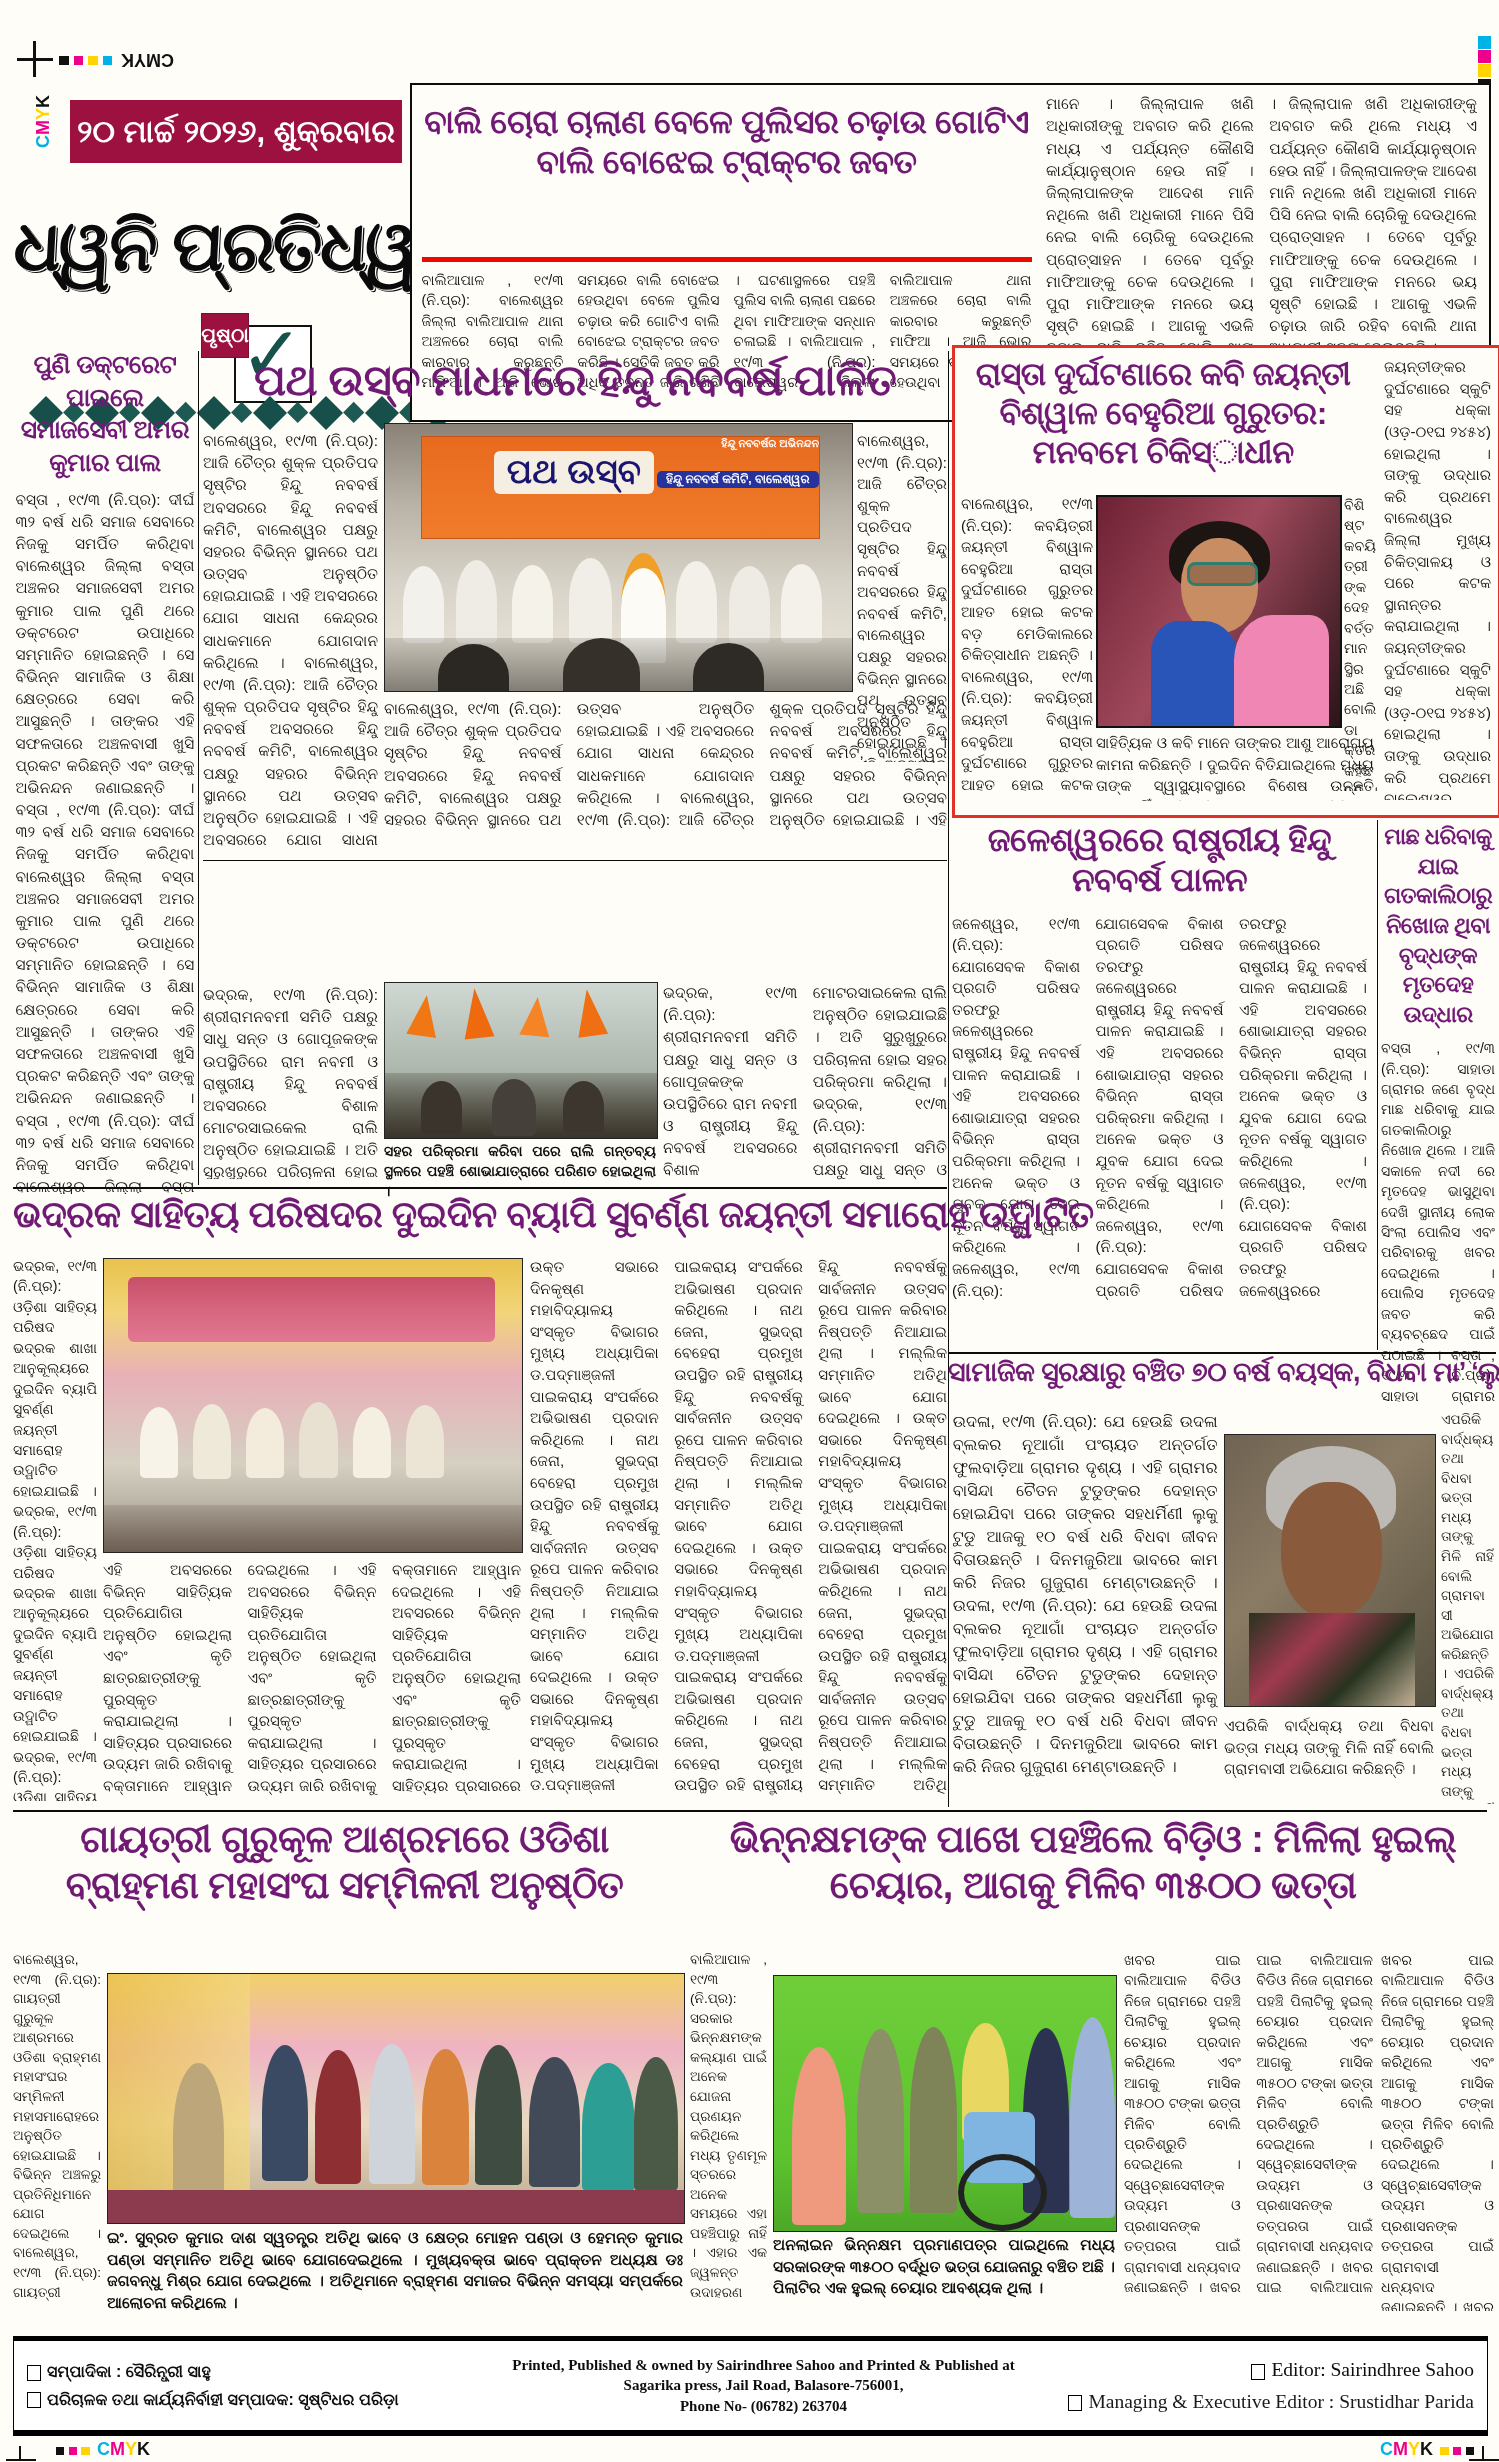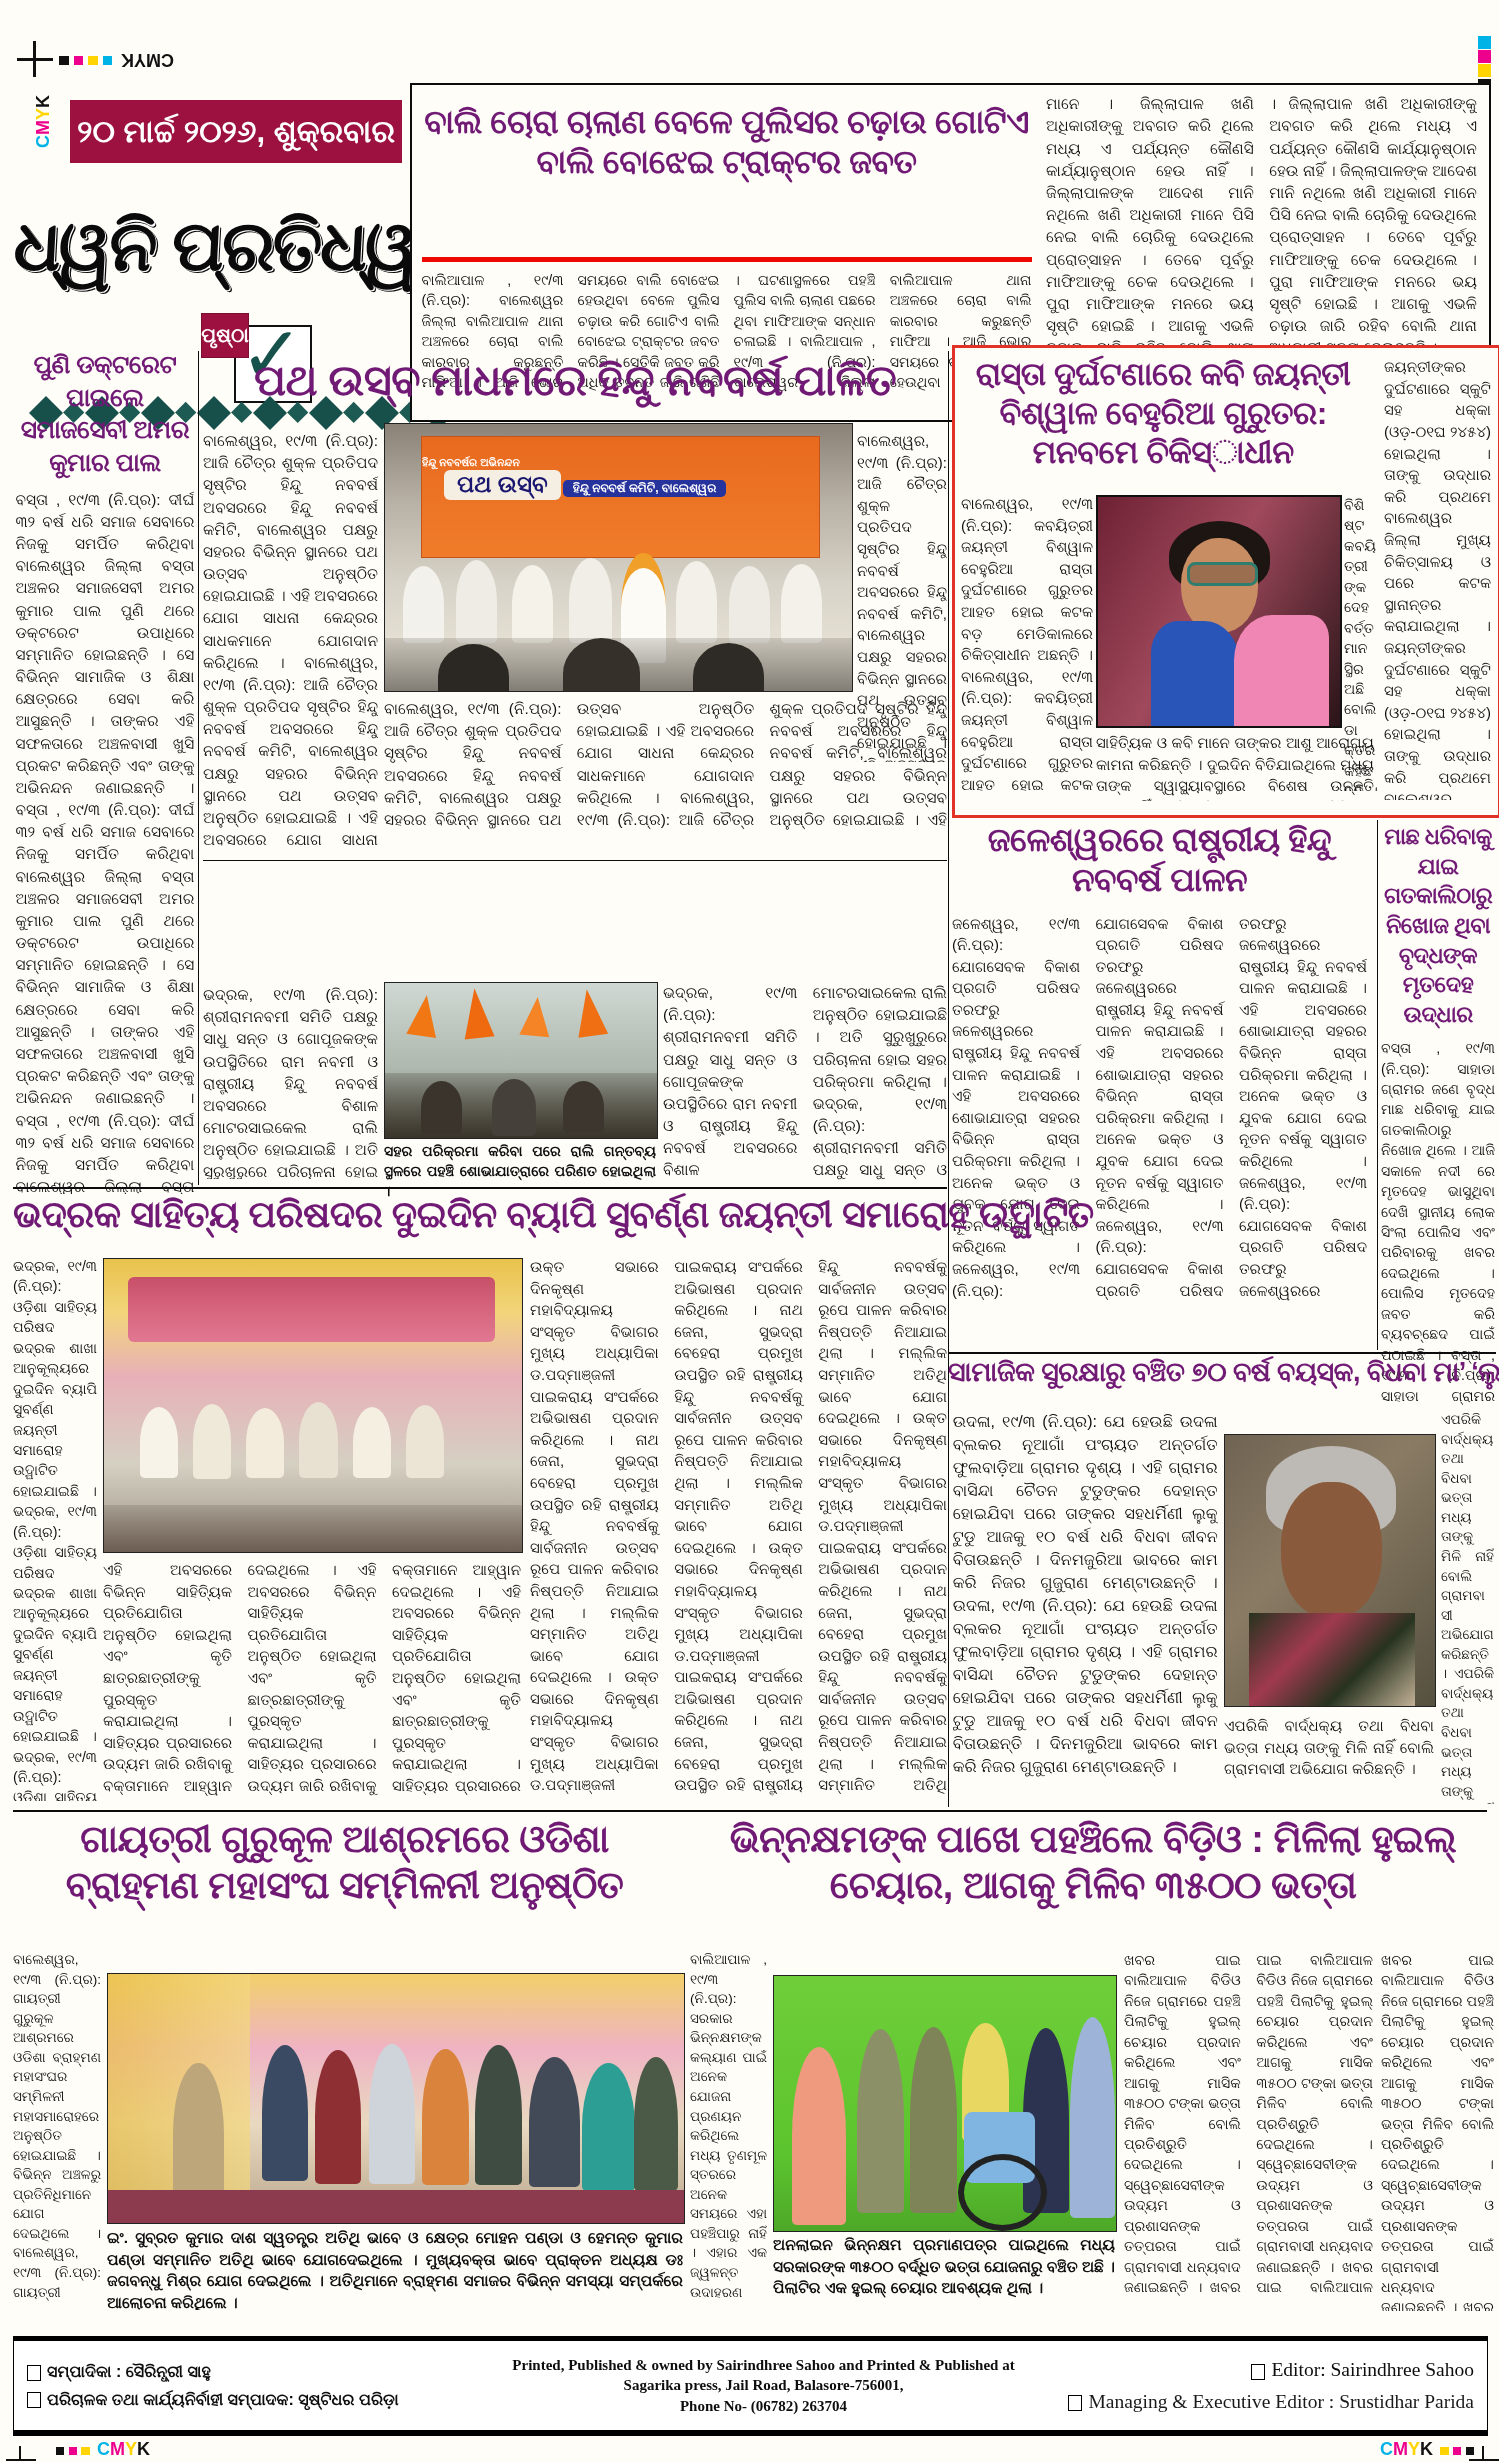--- a/index.html
+++ b/index.html
@@ -118,23 +118,23 @@
   <div class="abs" style="left:15.4px;top:348px;width:179px;">
     <div class="headline" style="font-size:25px;line-height:1.3;">ପୁଣି ଡକ୍ଟରେଟ ପାଇଲେ ସମାଜସେବୀ ଅମର କୁମାର ପାଲ</div>
     <div class="body-text" style="margin-top:10.7px;height:705px;overflow:hidden;">ବସ୍ତା , ୧୯/୩ (ନି.ପ୍ର): ଦୀର୍ଘ ୩୨ ବର୍ଷ ଧରି ସମାଜ ସେବାରେ ନିଜକୁ ସମର୍ପିତ କରିଥିବା ବାଲେଶ୍ୱର ଜିଲ୍ଲା ବସ୍ତା ଅଞ୍ଚଳର ସମାଜସେବୀ ଅମର କୁମାର ପାଲ ପୁଣି ଥରେ ଡକ୍ଟରେଟ ଉପାଧିରେ ସମ୍ମାନିତ ହୋଇଛନ୍ତି । ସେ ବିଭିନ୍ନ ସାମାଜିକ ଓ ଶିକ୍ଷା କ୍ଷେତ୍ରରେ ସେବା କରି ଆସୁଛନ୍ତି । ତାଙ୍କର ଏହି ସଫଳତାରେ ଅଞ୍ଚଳବାସୀ ଖୁସି ପ୍ରକଟ କରିଛନ୍ତି ଏବଂ ତାଙ୍କୁ ଅଭିନନ୍ଦନ ଜଣାଇଛନ୍ତି । ବସ୍ତା , ୧୯/୩ (ନି.ପ୍ର): ଦୀର୍ଘ ୩୨ ବର୍ଷ ଧରି ସମାଜ ସେବାରେ ନିଜକୁ ସମର୍ପିତ କରିଥିବା ବାଲେଶ୍ୱର ଜିଲ୍ଲା ବସ୍ତା ଅଞ୍ଚଳର ସମାଜସେବୀ ଅମର କୁମାର ପାଲ ପୁଣି ଥରେ ଡକ୍ଟରେଟ ଉପାଧିରେ ସମ୍ମାନିତ ହୋଇଛନ୍ତି । ସେ ବିଭିନ୍ନ ସାମାଜିକ ଓ ଶିକ୍ଷା କ୍ଷେତ୍ରରେ ସେବା କରି ଆସୁଛନ୍ତି । ତାଙ୍କର ଏହି ସଫଳତାରେ ଅଞ୍ଚଳବାସୀ ଖୁସି ପ୍ରକଟ କରିଛନ୍ତି ଏବଂ ତାଙ୍କୁ ଅଭିନନ୍ଦନ ଜଣାଇଛନ୍ତି । ବସ୍ତା , ୧୯/୩ (ନି.ପ୍ର): ଦୀର୍ଘ ୩୨ ବର୍ଷ ଧରି ସମାଜ ସେବାରେ ନିଜକୁ ସମର୍ପିତ କରିଥିବା ବାଲେଶ୍ୱର ଜିଲ୍ଲା ବସ୍ତା ଅଞ୍ଚଳର ସମାଜସେବୀ ଅମର କୁମାର ପାଲ ପୁଣି ଥରେ ଡକ୍ଟରେଟ ଉପାଧିରେ ସମ୍ମାନିତ ହୋଇଛନ୍ତି । ସେ ବିଭିନ୍ନ ସାମାଜିକ ଓ ଶିକ୍ଷା କ୍ଷେତ୍ରରେ ସେବା କରି ଆସୁଛନ୍ତି । ତାଙ୍କର ଏହି ସଫଳତାରେ ଅଞ୍ଚଳବାସୀ ଖୁସି ପ୍ରକଟ କରିଛନ୍ତି ଏବଂ ତାଙ୍କୁ ଅଭିନନ୍ଦନ ଜଣାଇଛନ୍ତି । ବସ୍ତା , ୧୯/୩ (ନି.ପ୍ର): ଦୀର୍ଘ ୩୨ ବର୍ଷ ଧରି ସମାଜ ସେବାରେ ନିଜକୁ ସମର୍ପିତ କରିଥିବା ବାଲେଶ୍ୱର ଜିଲ୍ଲା ବସ୍ତା ଅଞ୍ଚଳର ସମାଜସେବୀ ଅମର କୁମାର ପାଲ ପୁଣି ଥରେ ଡକ୍ଟରେଟ ଉପାଧିରେ ସମ୍ମାନିତ ହୋଇଛନ୍ତି । ସେ ବିଭିନ୍ନ ସାମାଜିକ ଓ ଶିକ୍ଷା କ୍ଷେତ୍ରରେ ସେବା କରି ଆସୁଛନ୍ତି । ତାଙ୍କର ଏହି ସଫଳତାରେ ଅଞ୍ଚଳବାସୀ ଖୁସି ପ୍ରକଟ କରିଛନ୍ତି ଏବଂ ତାଙ୍କୁ ଅଭିନନ୍ଦନ ଜଣାଇଛନ୍ତି ।</div>
   </div>
 
   <div class="abs" style="left:203px;top:354px;width:744px;height:503px;">
     <div class="headline" style="font-size:43px;white-space:nowrap;">ପଥ ଉସ୍ବ ମାଧମରେ ହିନ୍ଦୁ ନବବର୍ଷ ପାଳିତ</div>
     <div class="abs body-text" style="left:0;top:76px;width:175px;height:421px;overflow:hidden;">ବାଲେଶ୍ୱର, ୧୯/୩ (ନି.ପ୍ର): ଆଜି ଚୈତ୍ର ଶୁକ୍ଳ ପ୍ରତିପଦ ସୃଷ୍ଟିର ହିନ୍ଦୁ ନବବର୍ଷ ଅବସରରେ ହିନ୍ଦୁ ନବବର୍ଷ କମିଟି, ବାଲେଶ୍ୱର ପକ୍ଷରୁ ସହରର ବିଭିନ୍ନ ସ୍ଥାନରେ ପଥ ଉତ୍ସବ ଅନୁଷ୍ଠିତ ହୋଇଯାଇଛି । ଏହି ଅବସରରେ ଯୋଗ ସାଧନା କେନ୍ଦ୍ରର ସାଧକମାନେ ଯୋଗଦାନ କରିଥିଲେ । ବାଲେଶ୍ୱର, ୧୯/୩ (ନି.ପ୍ର): ଆଜି ଚୈତ୍ର ଶୁକ୍ଳ ପ୍ରତିପଦ ସୃଷ୍ଟିର ହିନ୍ଦୁ ନବବର୍ଷ ଅବସରରେ ହିନ୍ଦୁ ନବବର୍ଷ କମିଟି, ବାଲେଶ୍ୱର ପକ୍ଷରୁ ସହରର ବିଭିନ୍ନ ସ୍ଥାନରେ ପଥ ଉତ୍ସବ ଅନୁଷ୍ଠିତ ହୋଇଯାଇଛି । ଏହି ଅବସରରେ ଯୋଗ ସାଧନା କେନ୍ଦ୍ରର ସାଧକମାନେ ଯୋଗଦାନ କରିଥିଲେ । ବାଲେଶ୍ୱର, ୧୯/୩ (ନି.ପ୍ର): ଆଜି ଚୈତ୍ର ଶୁକ୍ଳ ପ୍ରତିପଦ ସୃଷ୍ଟିର ହିନ୍ଦୁ ନବବର୍ଷ ଅବସରରେ ହିନ୍ଦୁ ନବବର୍ଷ କମିଟି, ବାଲେଶ୍ୱର ପକ୍ଷରୁ ସହରର ବିଭିନ୍ନ ସ୍ଥାନରେ ପଥ ଉତ୍ସବ ଅନୁଷ୍ଠିତ ହୋଇଯାଇଛି । ଏହି ଅବସରରେ ଯୋଗ ସାଧନା କେନ୍ଦ୍ରର ସାଧକମାନେ ଯୋଗଦାନ କରିଥିଲେ ।</div>
     <div class="photo" style="left:181px;top:69px;width:467px;height:267px;">
       <div class="sky" style="background:linear-gradient(180deg,#8a8276 0%,#b9b2a6 30%,#d8d3c8 60%,#efe9dd 100%);"></div>
-      <div style="position:absolute;left:36px;top:12px;width:397px;height:101px;background:linear-gradient(180deg,#e86a1f,#f07c2a);border:1.8px solid #c4541a;text-align:left;padding-top:19px;">
+      <div style="position:absolute;left:36px;top:12px;width:397px;height:101px;background:linear-gradient(180deg,#e86a1f,#f07c2a);border:1.8px solid #c4541a;text-align:right;padding-top:0;">
         <div style="font-size:10.7px;color:#fff;font-weight:700;">ହିନ୍ଦୁ ନବବର୍ଷର ଅଭିନନ୍ଦନ</div>
-        <div class="banner-big" style="font-size:23px;margin-top:1.2px;margin-left:22px;">ପଥ ଉସ୍ବ</div>
+        <div class="banner-big" style="font-size:34px;margin-top:1.2px;margin-left:22px;">ପଥ ଉସ୍ବ</div>
         <div class="banner-sub" style="font-size:12px;margin-top:2.4px;">ହିନ୍ଦୁ ନବବର୍ଷ କମିଟି, ବାଲେଶ୍ୱର</div>
       </div>
       <div class="figure" style="left:18px;top:142px;width:41px;height:77px;background:#f3f1ec;"></div>
       <div class="figure" style="left:71px;top:136px;width:41px;height:83px;background:#efece6;"></div>
       <div class="figure" style="left:127px;top:141px;width:41px;height:78px;background:#f5f2ea;"></div>
       <div class="figure" style="left:184px;top:134px;width:43px;height:85px;background:#f1eee8;"></div>
       <div class="figure" style="left:236px;top:129px;width:45px;height:95px;background:#fdfbf5;border-top:15.4px solid #f0a029;border-radius:50% 50% 3.6px 3.6px;"></div>
       <div class="figure" style="left:291px;top:137px;width:41px;height:82px;background:#f3f0ea;"></div>
       <div class="figure" style="left:344px;top:142px;width:41px;height:77px;background:#eeebe5;"></div>
       <div class="figure" style="left:396px;top:140px;width:41px;height:79px;background:#f4f1eb;"></div>

